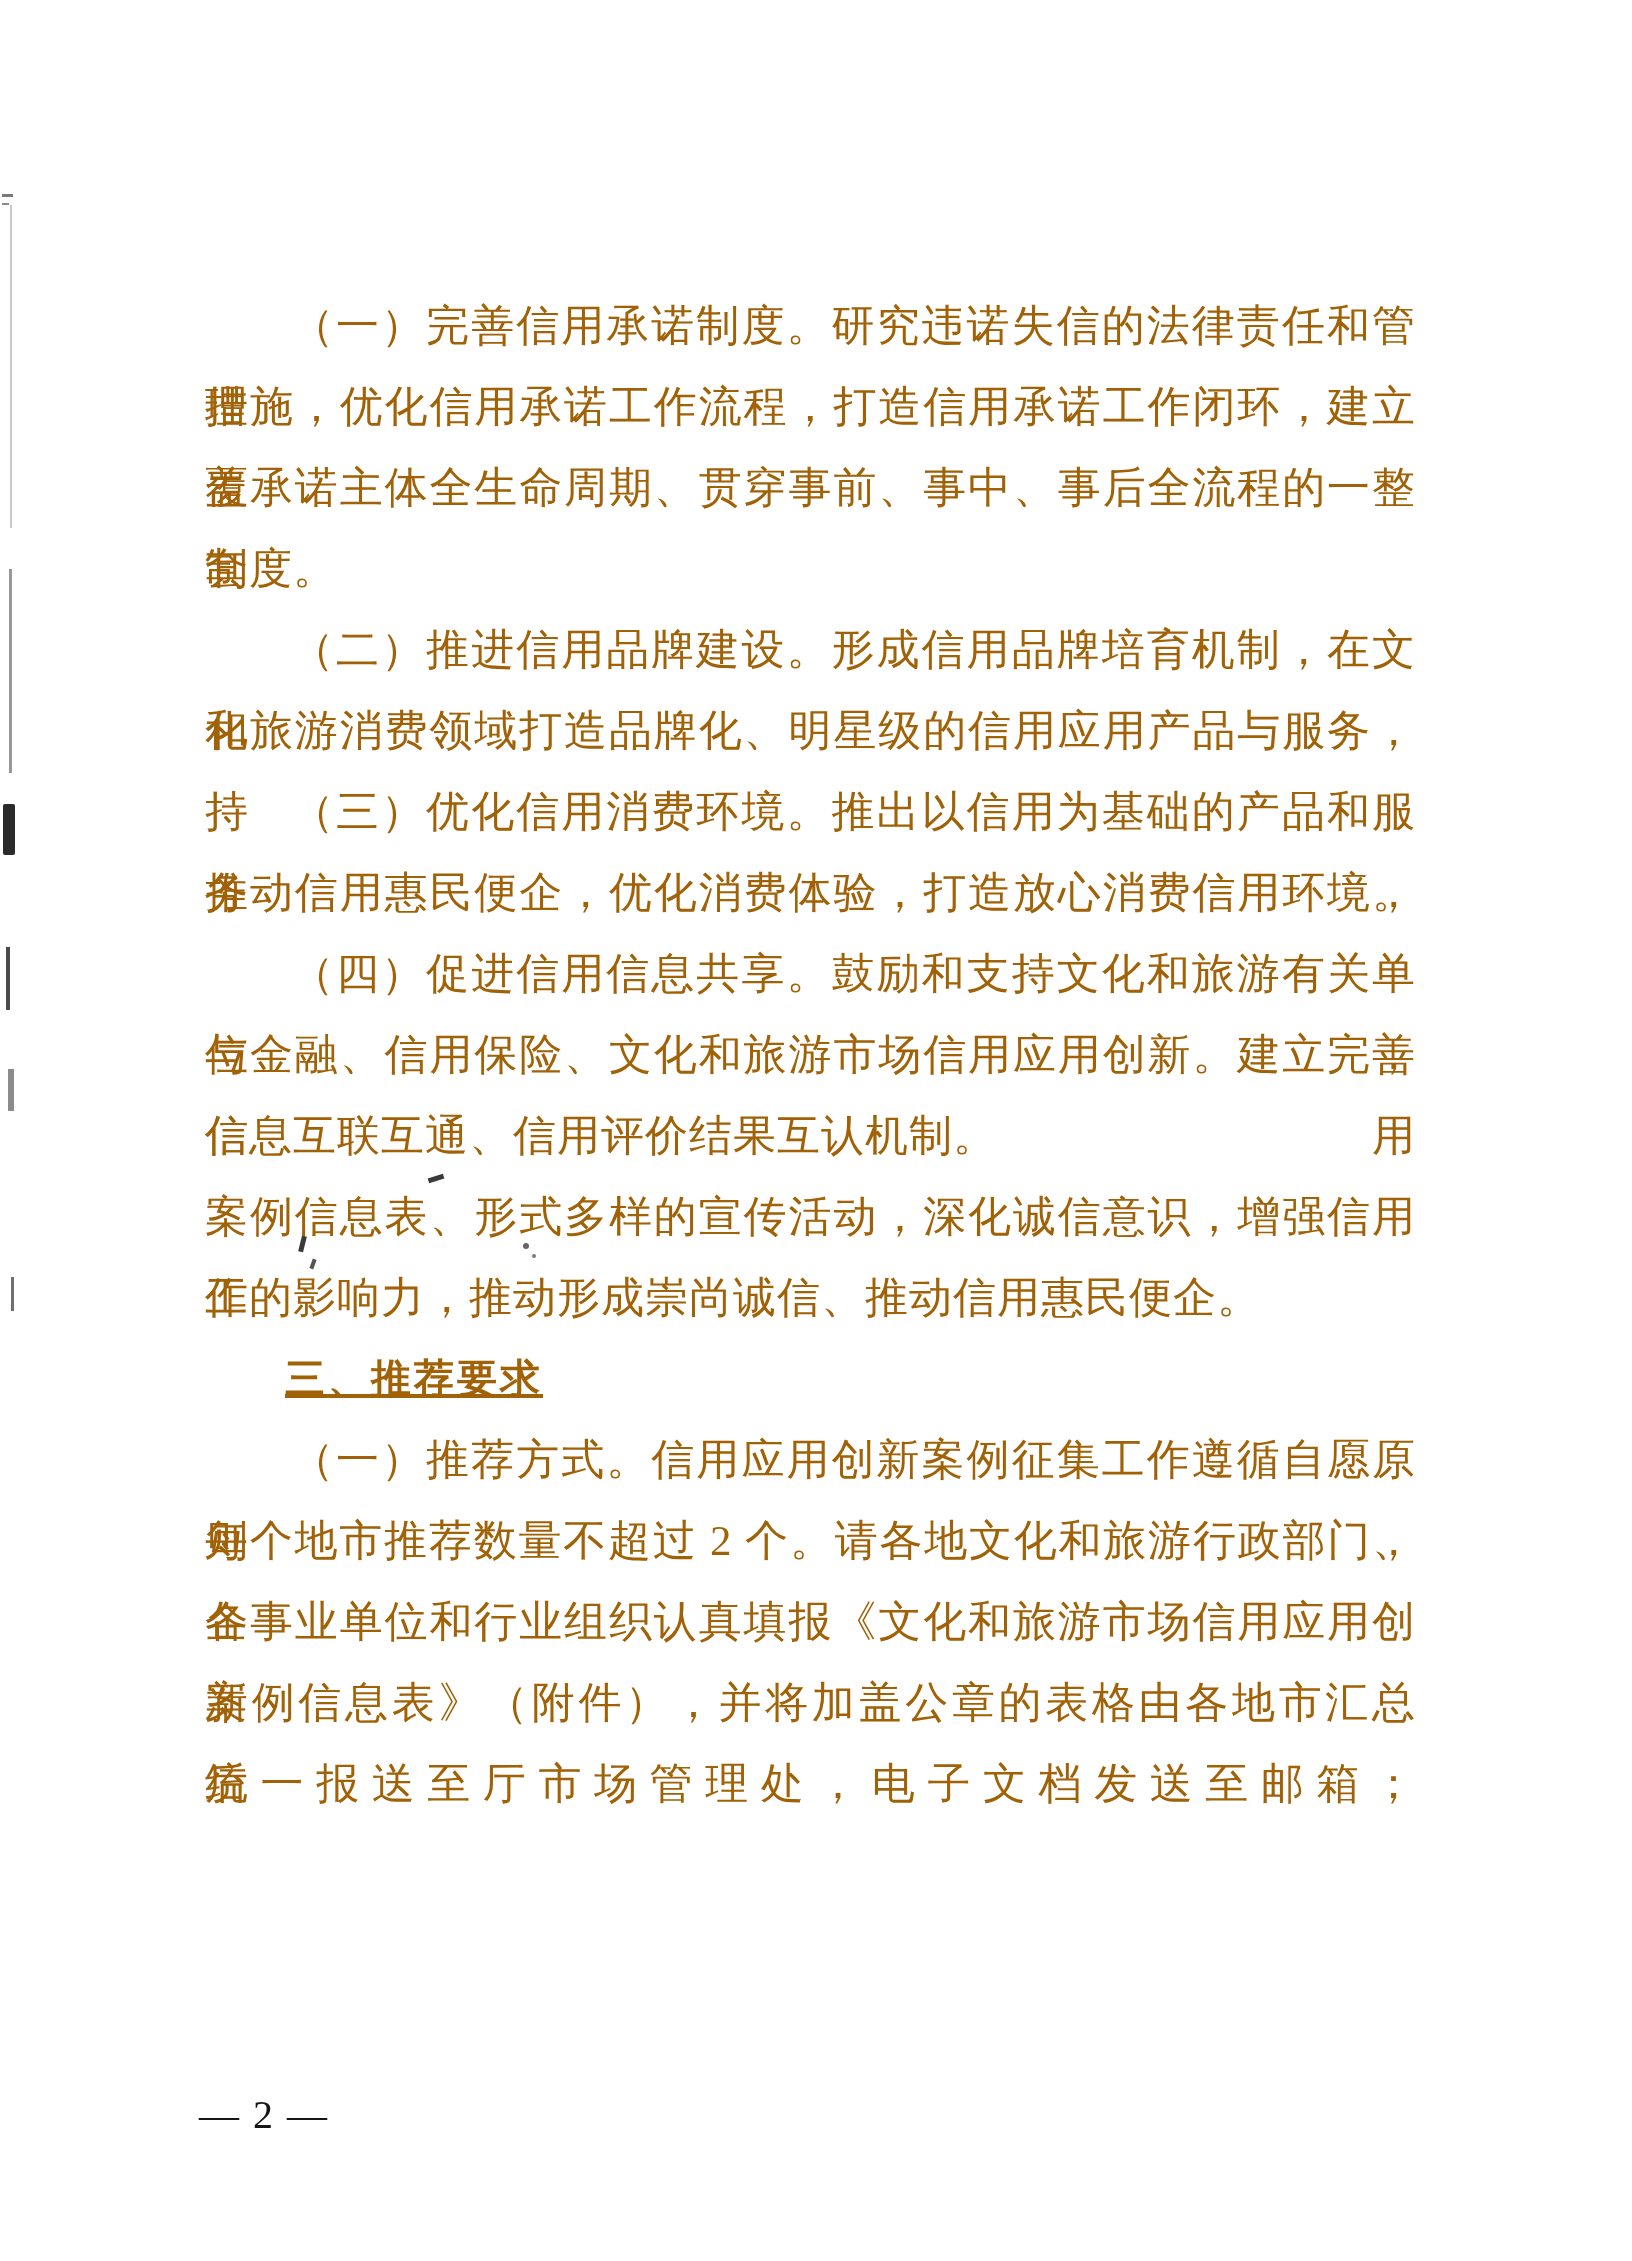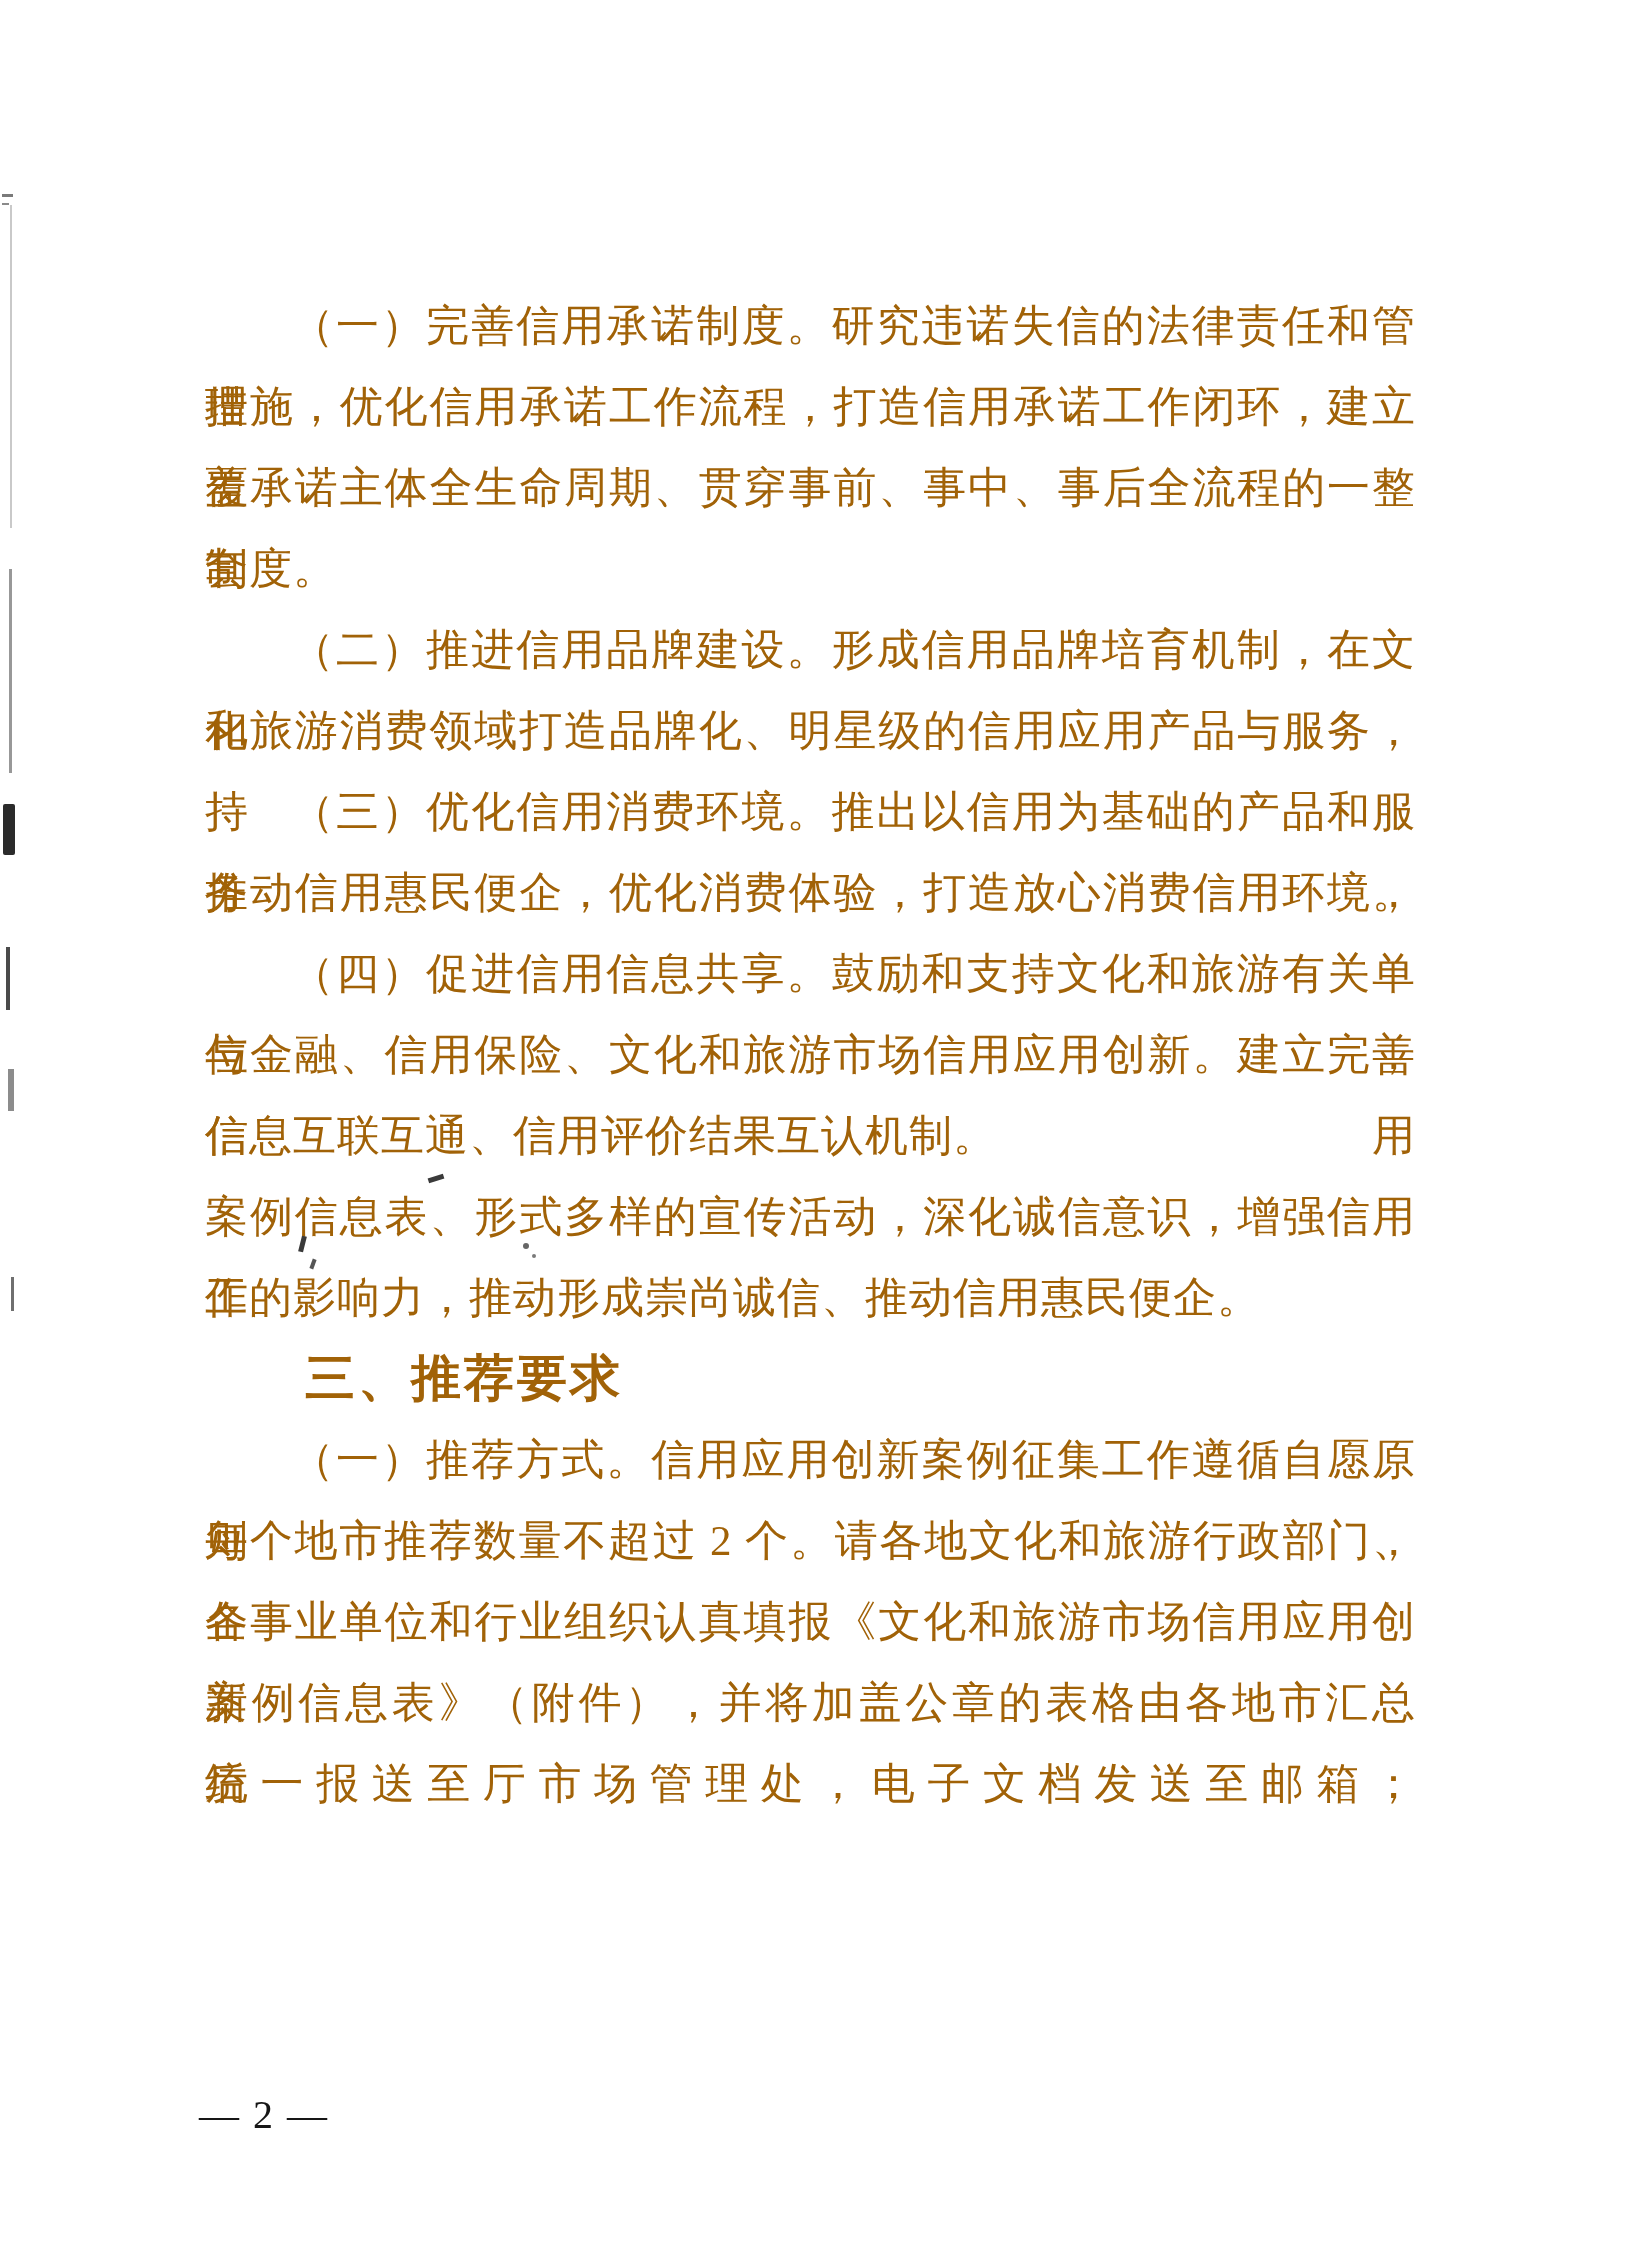--- a/index.html
+++ b/index.html
@@ -35,22 +35,23 @@
     white-space: normal;
     text-align: justify;
     text-align-last: justify;
   }
   .first {
     text-indent: 2em;
   }
   .heading {
     font-family: "Liberation Sans", "DejaVu Sans", sans-serif;
     font-weight: 700;
-    font-size: 50px;
+    font-size: 40px;
     letter-spacing: 3px;
+    text-decoration: underline;
   }
   
   .spread {
     white-space: normal;
     text-align: justify;
     text-align-last: justify;
   }
   .footer {
     position: absolute;
     left: 199px;

